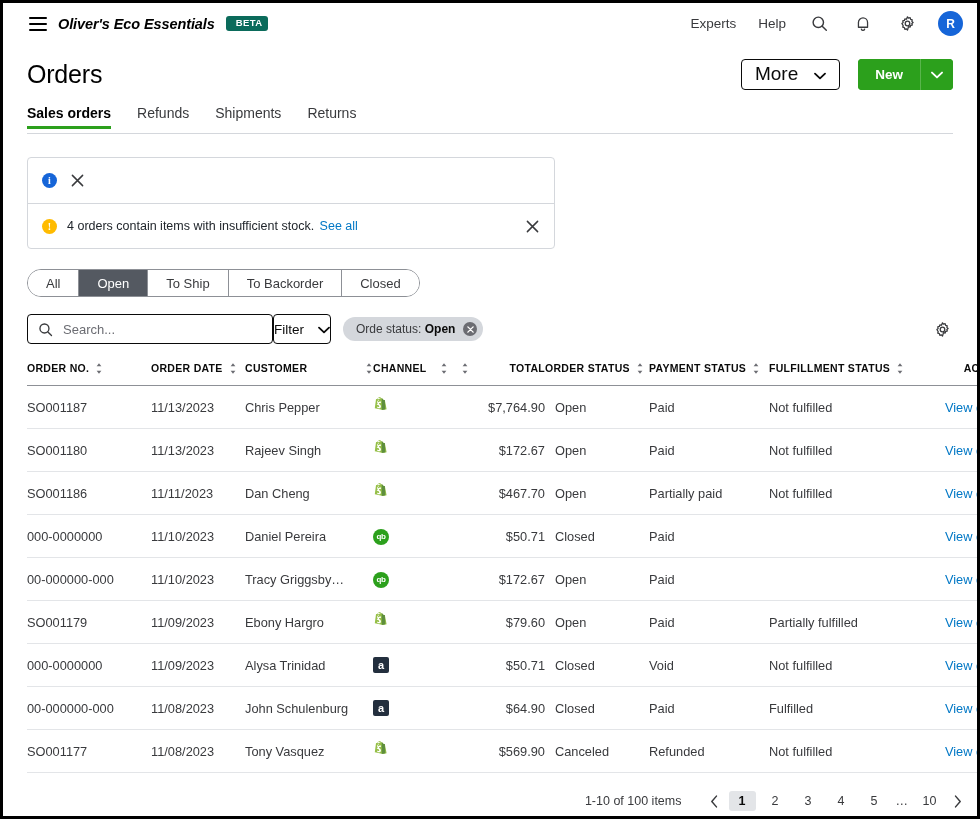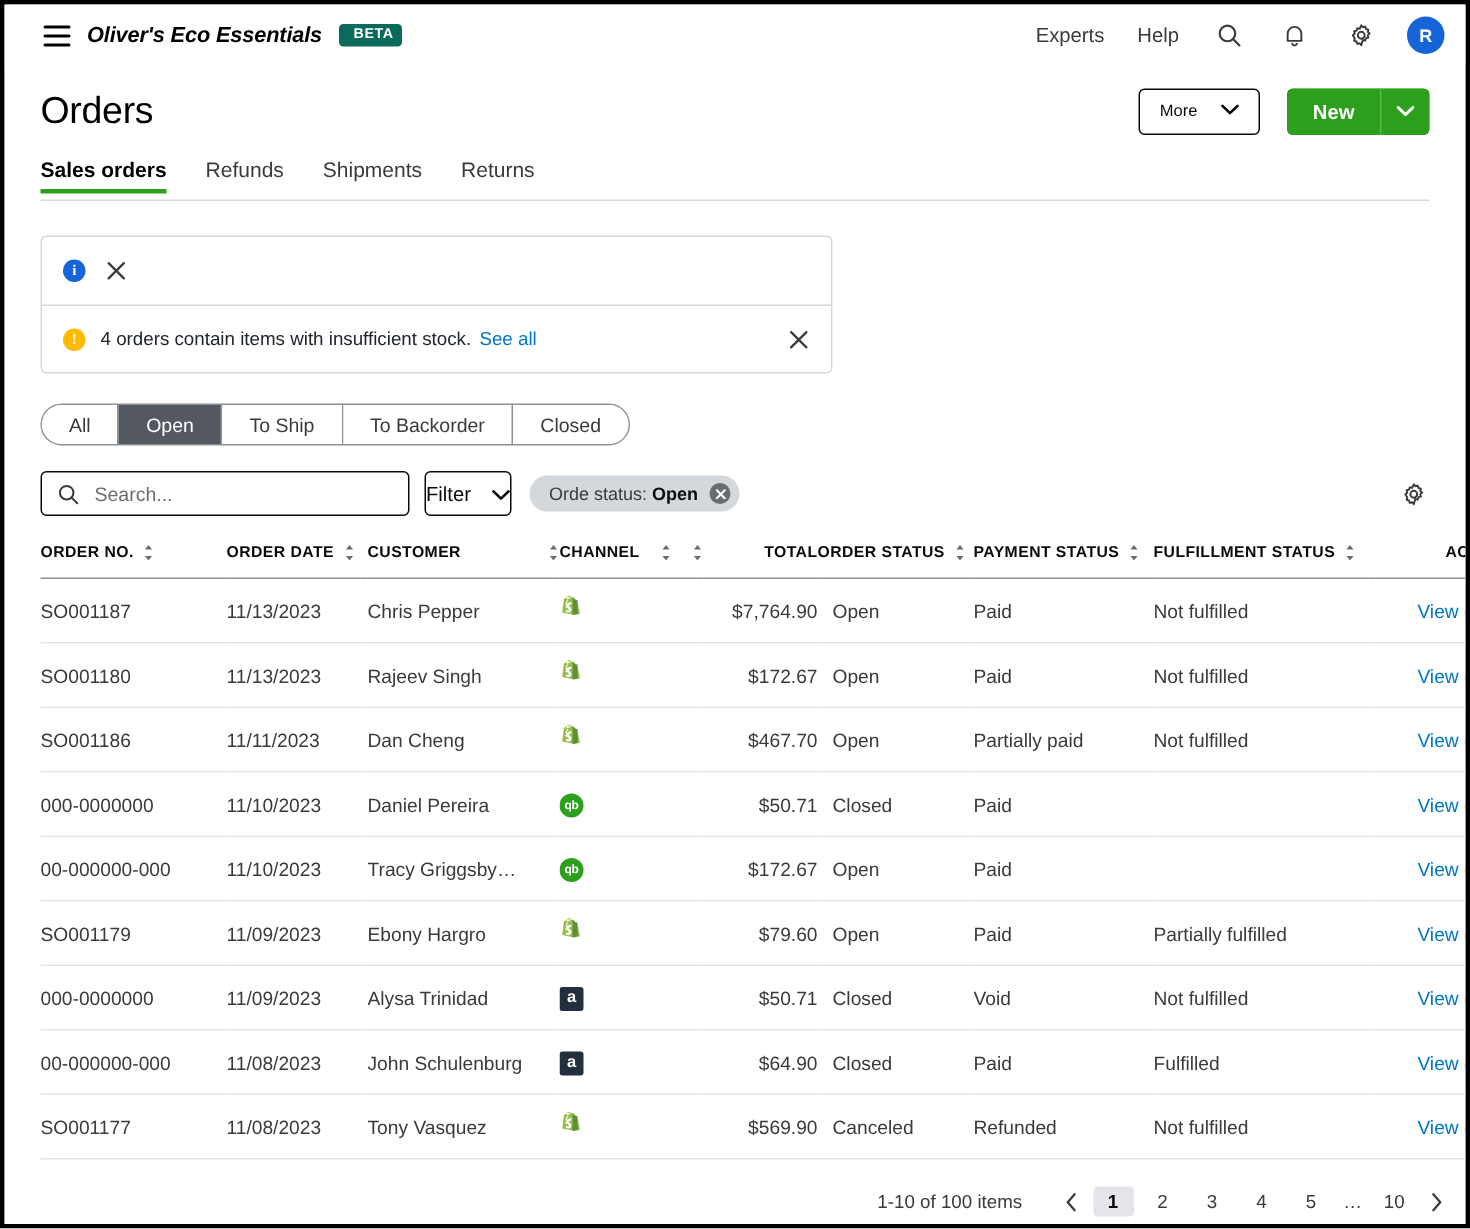--- a/index.html
+++ b/index.html
@@ -122,21 +122,21 @@
   .titlerow-spacer { flex: 1; }
   .btn-more {
     display: flex;
     align-items: center;
     gap: 16px;
     border: 1.5px solid #0a0a0a;
     border-radius: 4px;
     height: 31px;
     padding: 0 13px;
     box-sizing: border-box;
-    font-size: 11px;
+    font-size: 19px;
     color: #0a0a0a;
     background: #fff;
     cursor: pointer;
     margin-right: 18px;
   }
   .btn-new-group {
     display: flex;
     align-items: stretch;
     height: 31px;
     border-radius: 4px;
@@ -319,21 +319,20 @@
     gap: 14px;
     border: 1.5px solid #0a0a0a;
     border-radius: 4px;
     height: 30px;
     padding: 0 0;
     box-sizing: border-box;
     font-size: 13.5px;
     color: #0a0a0a;
     background: #fff;
     cursor: pointer;
-    margin-left: 10px;
   }
   .chip {
     display: flex;
     align-items: center;
     gap: 8px;
     background: #d4d7dc;
     border-radius: 14px;
     height: 24px;
     padding: 0 6px 0 13px;
     box-sizing: border-box;

